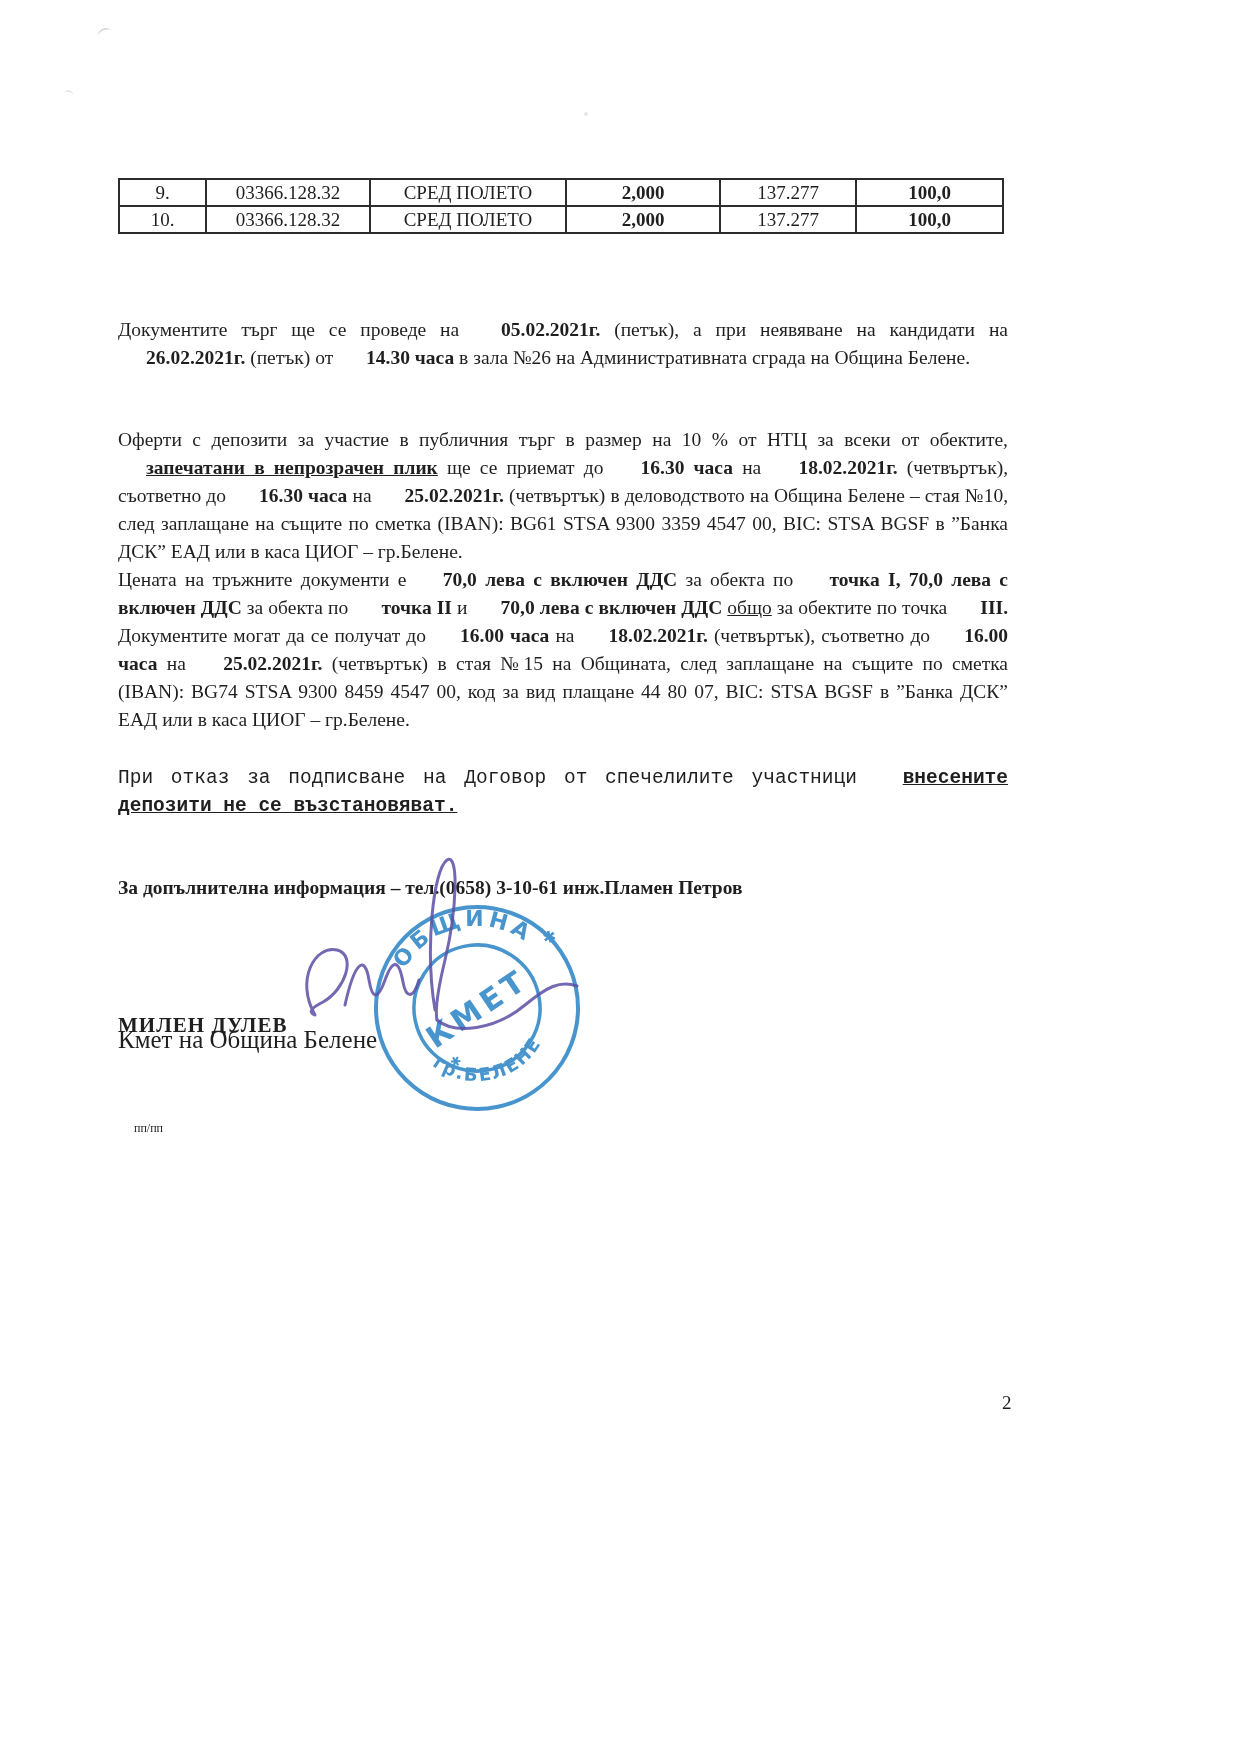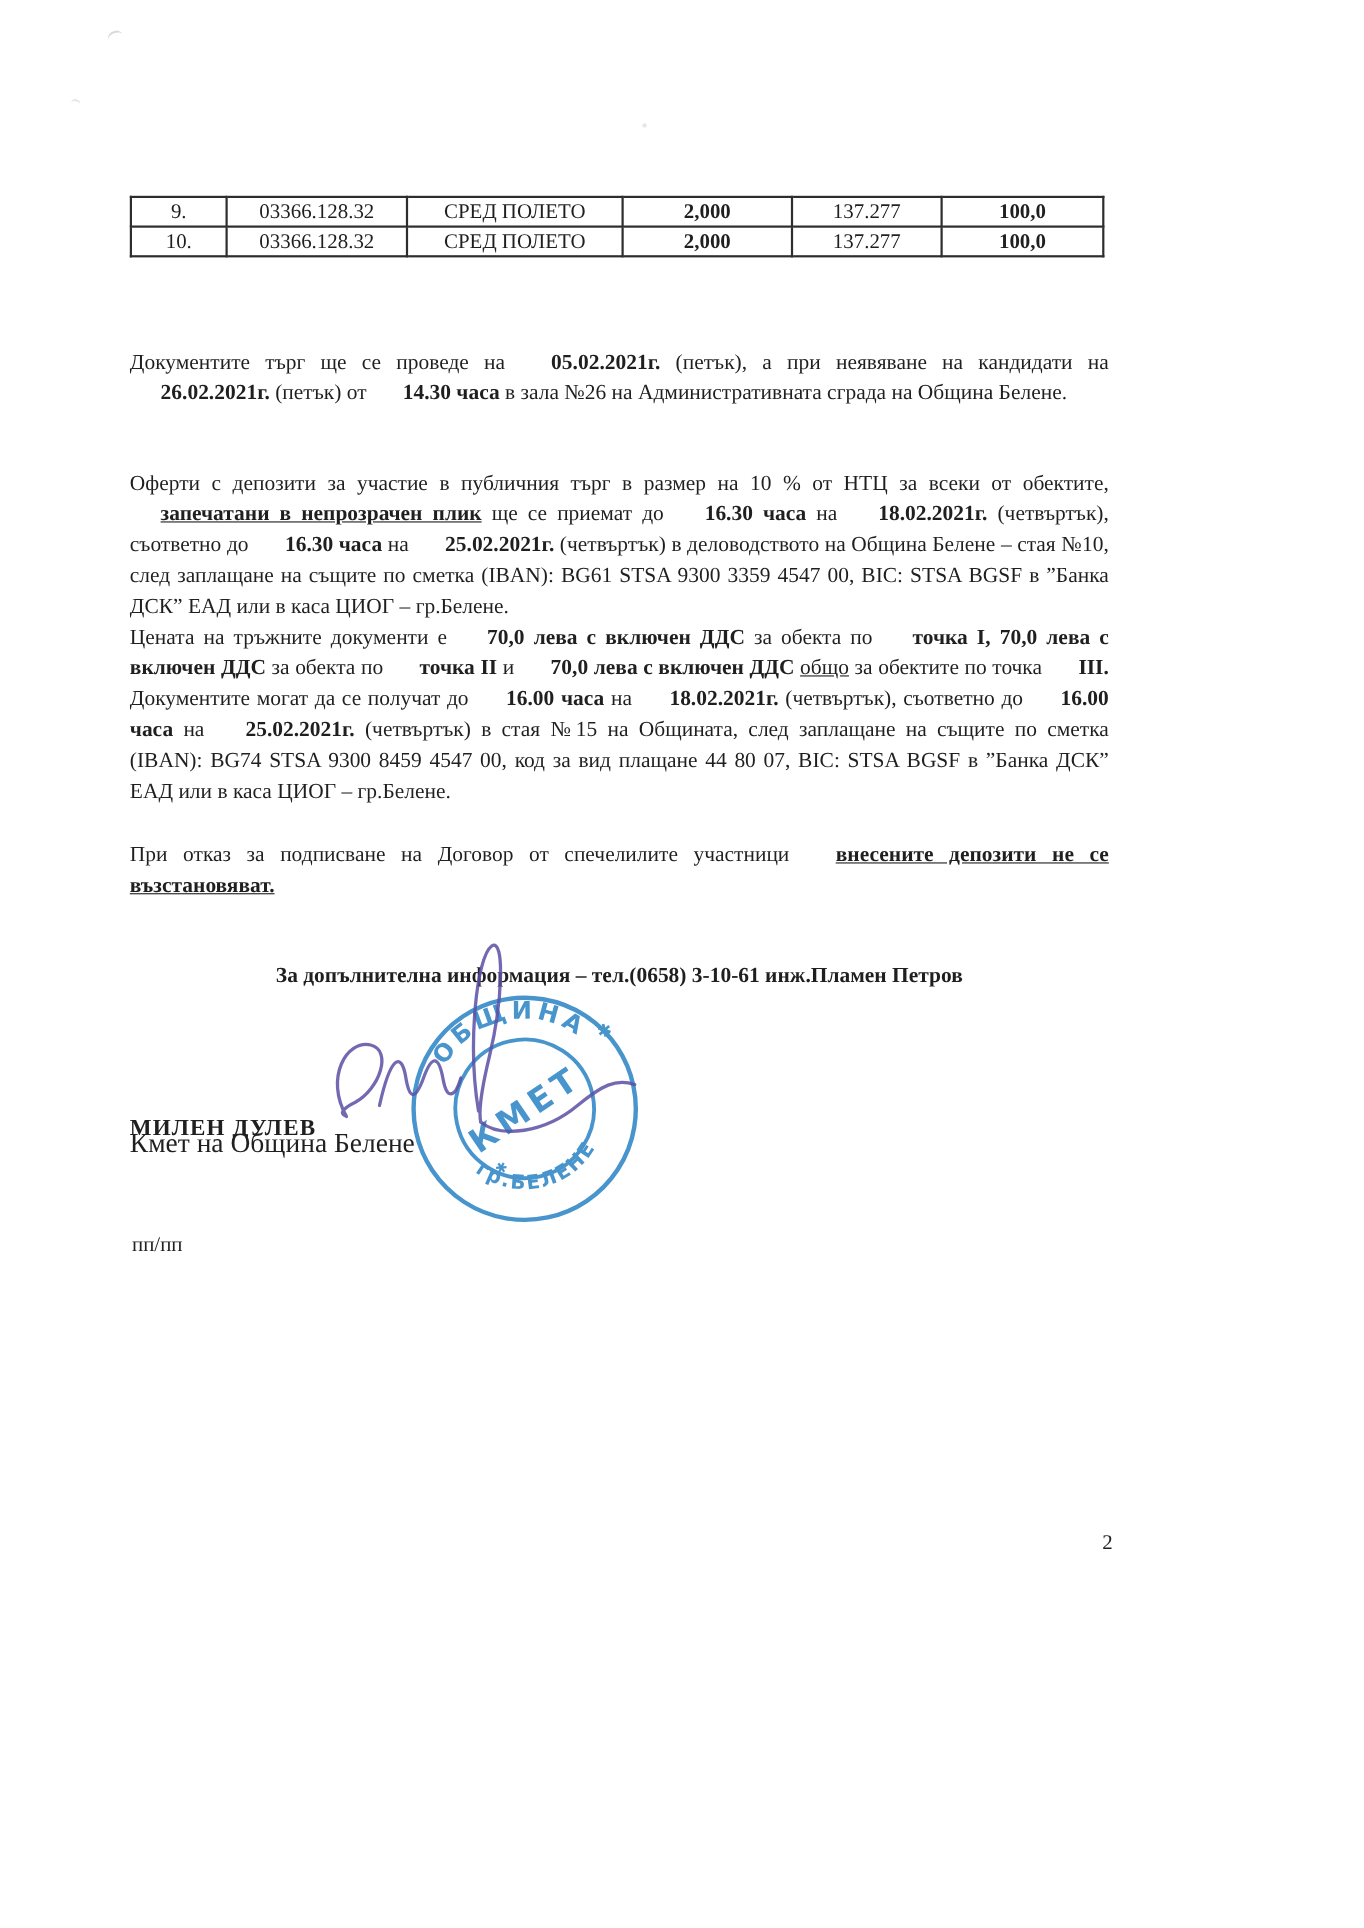--- a/index.html
+++ b/index.html
@@ -28,25 +28,25 @@
   
   .para {
     position:absolute; left:118px; width:890px;
     font-size:19.5px; line-height:28px;
     text-align:justify;
   }
   .b { font-weight:bold;margin-left:28px; }
   .u { text-decoration:underline; }
   .p1 { top:316px; }
   .p2 { top:426px; }
-  .p4 { top:764px; }
-  .info-line { top:874px; font-weight:bold; text-align:center; }
+  .p4 { top:764px;font-family:Liberation Mono, monospace; }
+  .info-line { top:874px; font-weight:bold; text-align:left; }
   .sig-name  { position:absolute; left:118px; top:1013px; font-size:21px; font-weight:bold; letter-spacing:1px; }
   .sig-title { position:absolute; left:118px; top:1026px; font-size:25px; }
-  .initials  { position:absolute; left:120px; top:1121px; font-size:19px; }
+  .initials  { position:absolute; left:134px; top:1121px; font-size:12px; }
   .page-number { position:absolute; left:1002px; top:1392px; font-size:19px; }
   
   .stamp {
     position:absolute; left:362px; top:893px;
     width:230px; height:230px;
     transform:rotate(-12deg);
     opacity:.88;
   }
   .signature {
     position:absolute; left:285px; top:830px;

